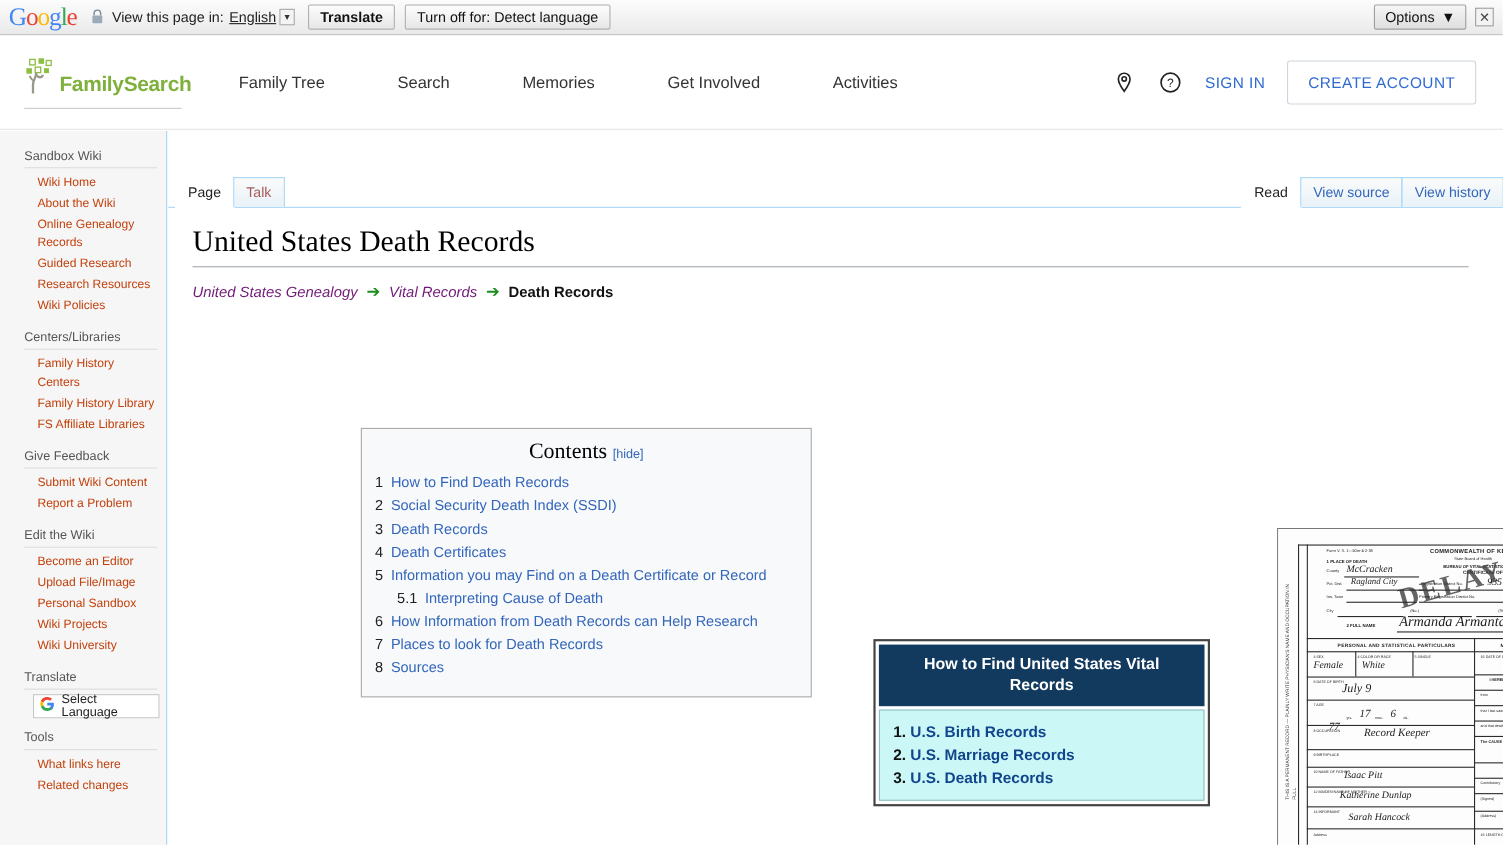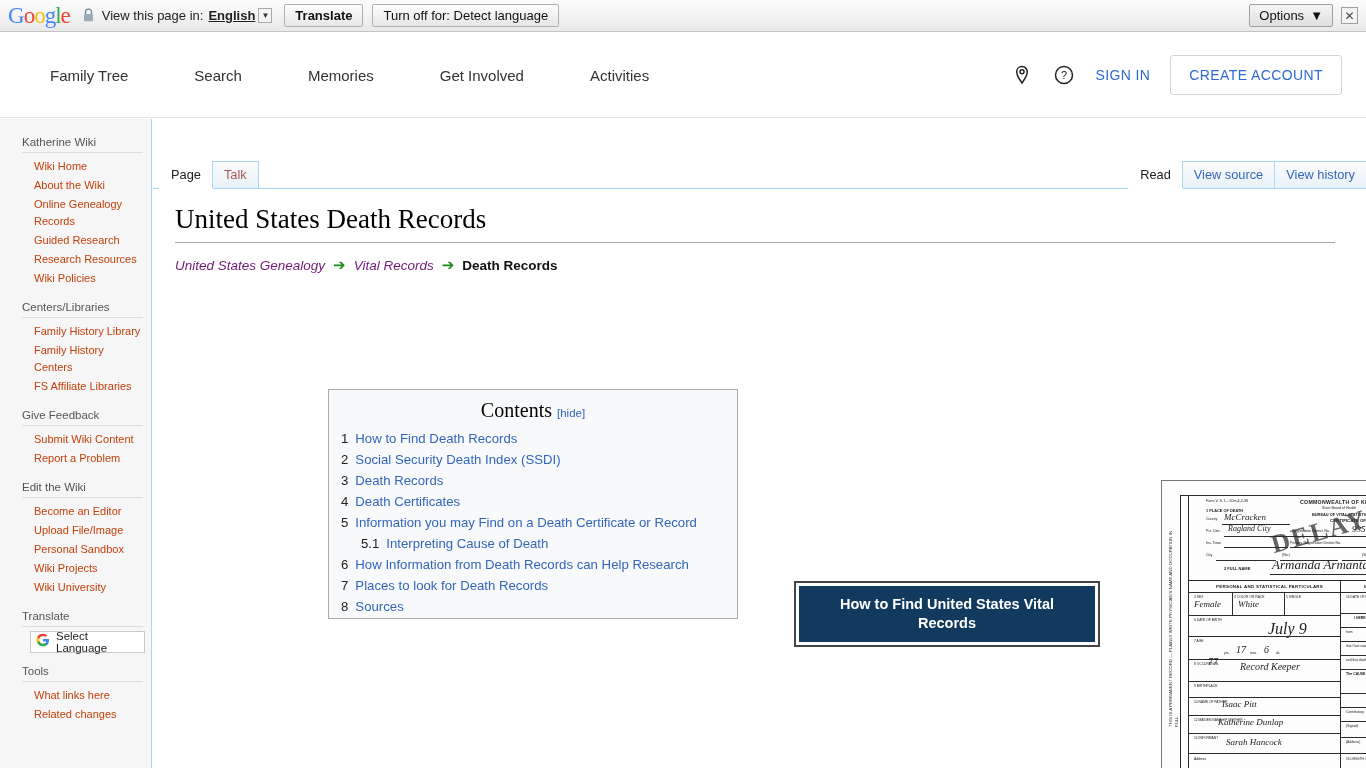--- a/index.html
+++ b/index.html
@@ -22,21 +22,21 @@
   .goog-logo{ font-family:"Liberation Serif", serif; font-size:23px; letter-spacing:-1px; font-weight:400; margin-right:12px;}
   .goog-logo span:nth-child(1){color:#4285F4;}
   .goog-logo span:nth-child(2){color:#EA4335;}
   .goog-logo span:nth-child(3){color:#FBBC05;}
   .goog-logo span:nth-child(4){color:#4285F4;}
   .goog-logo span:nth-child(5){color:#34A853;}
   .goog-logo span:nth-child(6){color:#EA4335;}
   .lockico{ width:13px; height:15px; margin-right:7px; display:inline-block;}
   #gtbar .label{font-size:13px;color:#222;margin-right:5px;}
   .langsel{display:inline-flex;align-items:center;margin-right:12px;}
-  .langsel .lng{color:#222;text-decoration:underline;font-size:13px;font-weight:bold;}
+  .langsel .lng{color:#222;text-decoration:underline;font-size:13px;}
   .langsel .arrowbox{
     margin-left:3px;width:14px;height:15px;border:1px solid #a9a9a9;background:#f4f4f4;
     display:inline-flex;align-items:center;justify-content:center;font-size:8px;color:#333;
   }
   .gbtn{
     border:1px solid #b0b0b0;background:linear-gradient(to bottom,#fdfdfd,#e6e6e6);
     padding:3px 10px;font-size:13px;color:#111;margin-right:9px;border-radius:2px;cursor:pointer;
     font-family:"Liberation Sans", sans-serif;
   }
   .gbtn.bold{font-weight:bold;}
@@ -129,21 +129,21 @@
     font-family:"Liberation Serif",serif;font-size:27px;font-weight:400;color:#000;
     margin:14px 0 0 22px;padding-bottom:7px;border-bottom:1px solid #a2a9b1;width:1160px;
   }
   #breadcrumb{margin:13px 0 0 22px;font-size:13.5px;display:flex;align-items:center;gap:8px;}
   #breadcrumb a{color:#701a75;font-style:italic;text-decoration:none;cursor:pointer;}
   #breadcrumb .arw{color:#1d8c1d;font-size:15px;}
   #breadcrumb .cur{font-weight:bold;color:#111;}
 
   #toc{
     position:absolute;left:175px;top:199px;width:410px;
-    border:1px solid #aaa;background:#f8f9fa;padding:9px 12px 1px 12px;
+    border:1px solid #aaa;background:#f8f9fa;padding:9px 12px 16px 12px;
   }
   #toc .toctitle{text-align:center;font-family:"Liberation Serif",serif;font-size:20px;color:#000;}
   #toc .toctitle .hide{font-family:"Liberation Sans",sans-serif;font-size:11.5px;color:#3366bb;cursor:pointer;}
   #toc ul{list-style:none;margin:6px 0 0 0;padding:0;}
   #toc li{display:flex;gap:7px;font-size:13.2px;line-height:19px;padding:1px 0;}
   #toc li .num{color:#222;}
   #toc li a{color:#3366bb;text-decoration:none;cursor:pointer;}
   #toc li.sub{padding-left:20px;}
 
   #vitalbox{
@@ -200,20 +200,38 @@
   <button class="gbtn">Turn off for: Detect language</button>
   <div class="spacer"></div>
   <div class="optbtn">
     <span>Options</span>
     <span>▼</span>
   </div>
   <div class="closebtn">✕</div>
 </div>
 
 <div id="fsheader">
+  <div id="logo">
+    <div class="logorow">
+      <span>
+        <svg width="30" height="34" viewBox="0 0 30 34">
+          <rect x="5" y="2" width="5" height="5" fill="none" stroke="#8cbf3f" stroke-width="1.2"></rect>
+          <rect x="13" y="1" width="5" height="5" fill="#8cbf3f"></rect>
+          <rect x="20" y="3" width="4.5" height="4.5" fill="none" stroke="#8cbf3f" stroke-width="1.2"></rect>
+          <rect x="2" y="10" width="5" height="5" fill="#8cbf3f"></rect>
+          <rect x="10" y="9" width="5" height="5" fill="none" stroke="#8cbf3f" stroke-width="1.2"></rect>
+          <rect x="18" y="10" width="4.5" height="4.5" fill="#8cbf3f"></rect>
+          <path d="M11 14 C11 19, 8 20, 8 25 L8 33 M11 16 C13 19, 16 19, 17 16" fill="none" stroke="#9a9a8c" stroke-width="2.1"></path>
+          <path d="M5 17 C6 20, 8 21, 9 22" fill="none" stroke="#9a9a8c" stroke-width="1.7"></path>
+        </svg>
+      </span>
+      <span class="lgtext">FamilySearch</span>
+    </div>
+    <div class="underline"></div>
+  </div>
   <nav class="mainnav">
     <a>Family Tree</a>
     <a>Search</a>
     <a>Memories</a>
     <a>Get Involved</a>
     <a>Activities</a>
   </nav>
   <div id="hdr-right">
     <span class="hicon">
       <svg width="22" height="22" viewBox="0 0 22 22">
@@ -227,21 +245,21 @@
           <text x="11" y="15.4" font-size="11" font-family="Liberation Sans, sans-serif" text-anchor="middle" fill="#222">?</text>
         </svg>
     </span>
     <a id="signin">SIGN IN</a>
     <button id="createacct">CREATE ACCOUNT</button>
   </div>
 </div>
 
 <div id="sidebar">
 
-  <div class="sb-h">Katherine Wiki</div>
+  <div class="sb-h">Sandbox Wiki</div>
   <div class="sb-rule"></div>
   <ul class="sb-list">
     <li>
         <a>Wiki Home</a>
       </li>
     <li>
         <a>About the Wiki</a>
       </li>
     <li>
         <a>Online Genealogy Records</a>
@@ -254,24 +272,24 @@
       </li>
     <li>
         <a>Wiki Policies</a>
       </li>
   </ul>
 
   <div class="sb-h">Centers/Libraries</div>
   <div class="sb-rule"></div>
   <ul class="sb-list">
     <li>
+        <a>Family History Centers</a>
+      </li>
+    <li>
         <a>Family History Library</a>
-      </li>
-    <li>
-        <a>Family History Centers</a>
       </li>
     <li>
         <a>FS Affiliate Libraries</a>
       </li>
   </ul>
 
   <div class="sb-h">Give Feedback</div>
   <div class="sb-rule"></div>
   <ul class="sb-list">
     <li>
@@ -395,20 +413,25 @@
           </li>
         <li>
             <span class="num">8</span>
             <a>Sources</a>
           </li>
       </ul>
     </div>
 
     <div id="vitalbox">
       <div class="vhead">How to Find United States Vital Records</div>
+      <div class="vbody">
+        <div><span class="n">1.</span> <span>U.S. Birth Records</span></div>
+        <div><span class="n">2.</span> <span>U.S. Marriage Records</span></div>
+        <div><span class="n">3.</span> <span>U.S. Death Records</span></div>
+      </div>
     </div>
 
     <div id="certwrap">
       <div id="cert">
         <div class="vlabel">THIS IS A PERMANENT RECORD — PLAINLY WRITE PHYSICIAN'S NAME AND OCCUPATION IN FULL</div>
         <div class="cl" style="left:26px;top:14px;width:1px;height:305px;"></div>
         <div class="cl" style="left:18px;top:14px;width:310px;height:1px;"></div>
 
         <div class="cl" style="left:18px;top:14px;width:1px;height:305px;"></div>
 
@@ -457,21 +480,21 @@
         <div class="ct" style="left:32px;top:114px;font-size:3.3px;">3 SEX</div>
         <div class="ct" style="left:72px;top:114px;font-size:3.3px;">4 COLOR OR RACE</div>
         <div class="ct" style="left:124px;top:114px;font-size:3.3px;">5 SINGLE</div>
         <div class="hw" style="left:32px;top:118px;font-size:9px;">Female</div>
         <div class="hw" style="left:76px;top:118px;font-size:9px;">White</div>
         <div class="cl" style="left:26px;top:134px;width:152px;height:1px;"></div>
         <div class="cl" style="left:70px;top:111px;width:1px;height:23px;"></div>
         <div class="cl" style="left:122px;top:111px;width:1px;height:23px;"></div>
 
         <div class="ct" style="left:32px;top:137px;font-size:3.3px;">6 DATE OF BIRTH</div>
-        <div class="hw" style="left:58px;top:139px;font-size:16px;margin-left:48px;">July 9</div>
+        <div class="hw" style="left:58px;top:139px;font-size:11px;">July 9</div>
         <div class="cl" style="left:26px;top:155px;width:152px;height:1px;"></div>
 
         <div class="ct" style="left:32px;top:158px;font-size:3.3px;">7 AGE</div>
         <div class="hw" style="left:46px;top:163px;font-size:10px;margin-top:12px;">77</div>
         <div class="ct" style="left:62px;top:170px;font-size:3.3px;">yrs.</div>
         <div class="hw" style="left:74px;top:163px;font-size:10px;">17</div>
         <div class="ct" style="left:88px;top:170px;font-size:3.3px;">mos.</div>
         <div class="hw" style="left:102px;top:163px;font-size:10px;">6</div>
         <div class="ct" style="left:114px;top:170px;font-size:3.3px;">ds.</div>
         <div class="cl" style="left:26px;top:178px;width:152px;height:1px;"></div>

